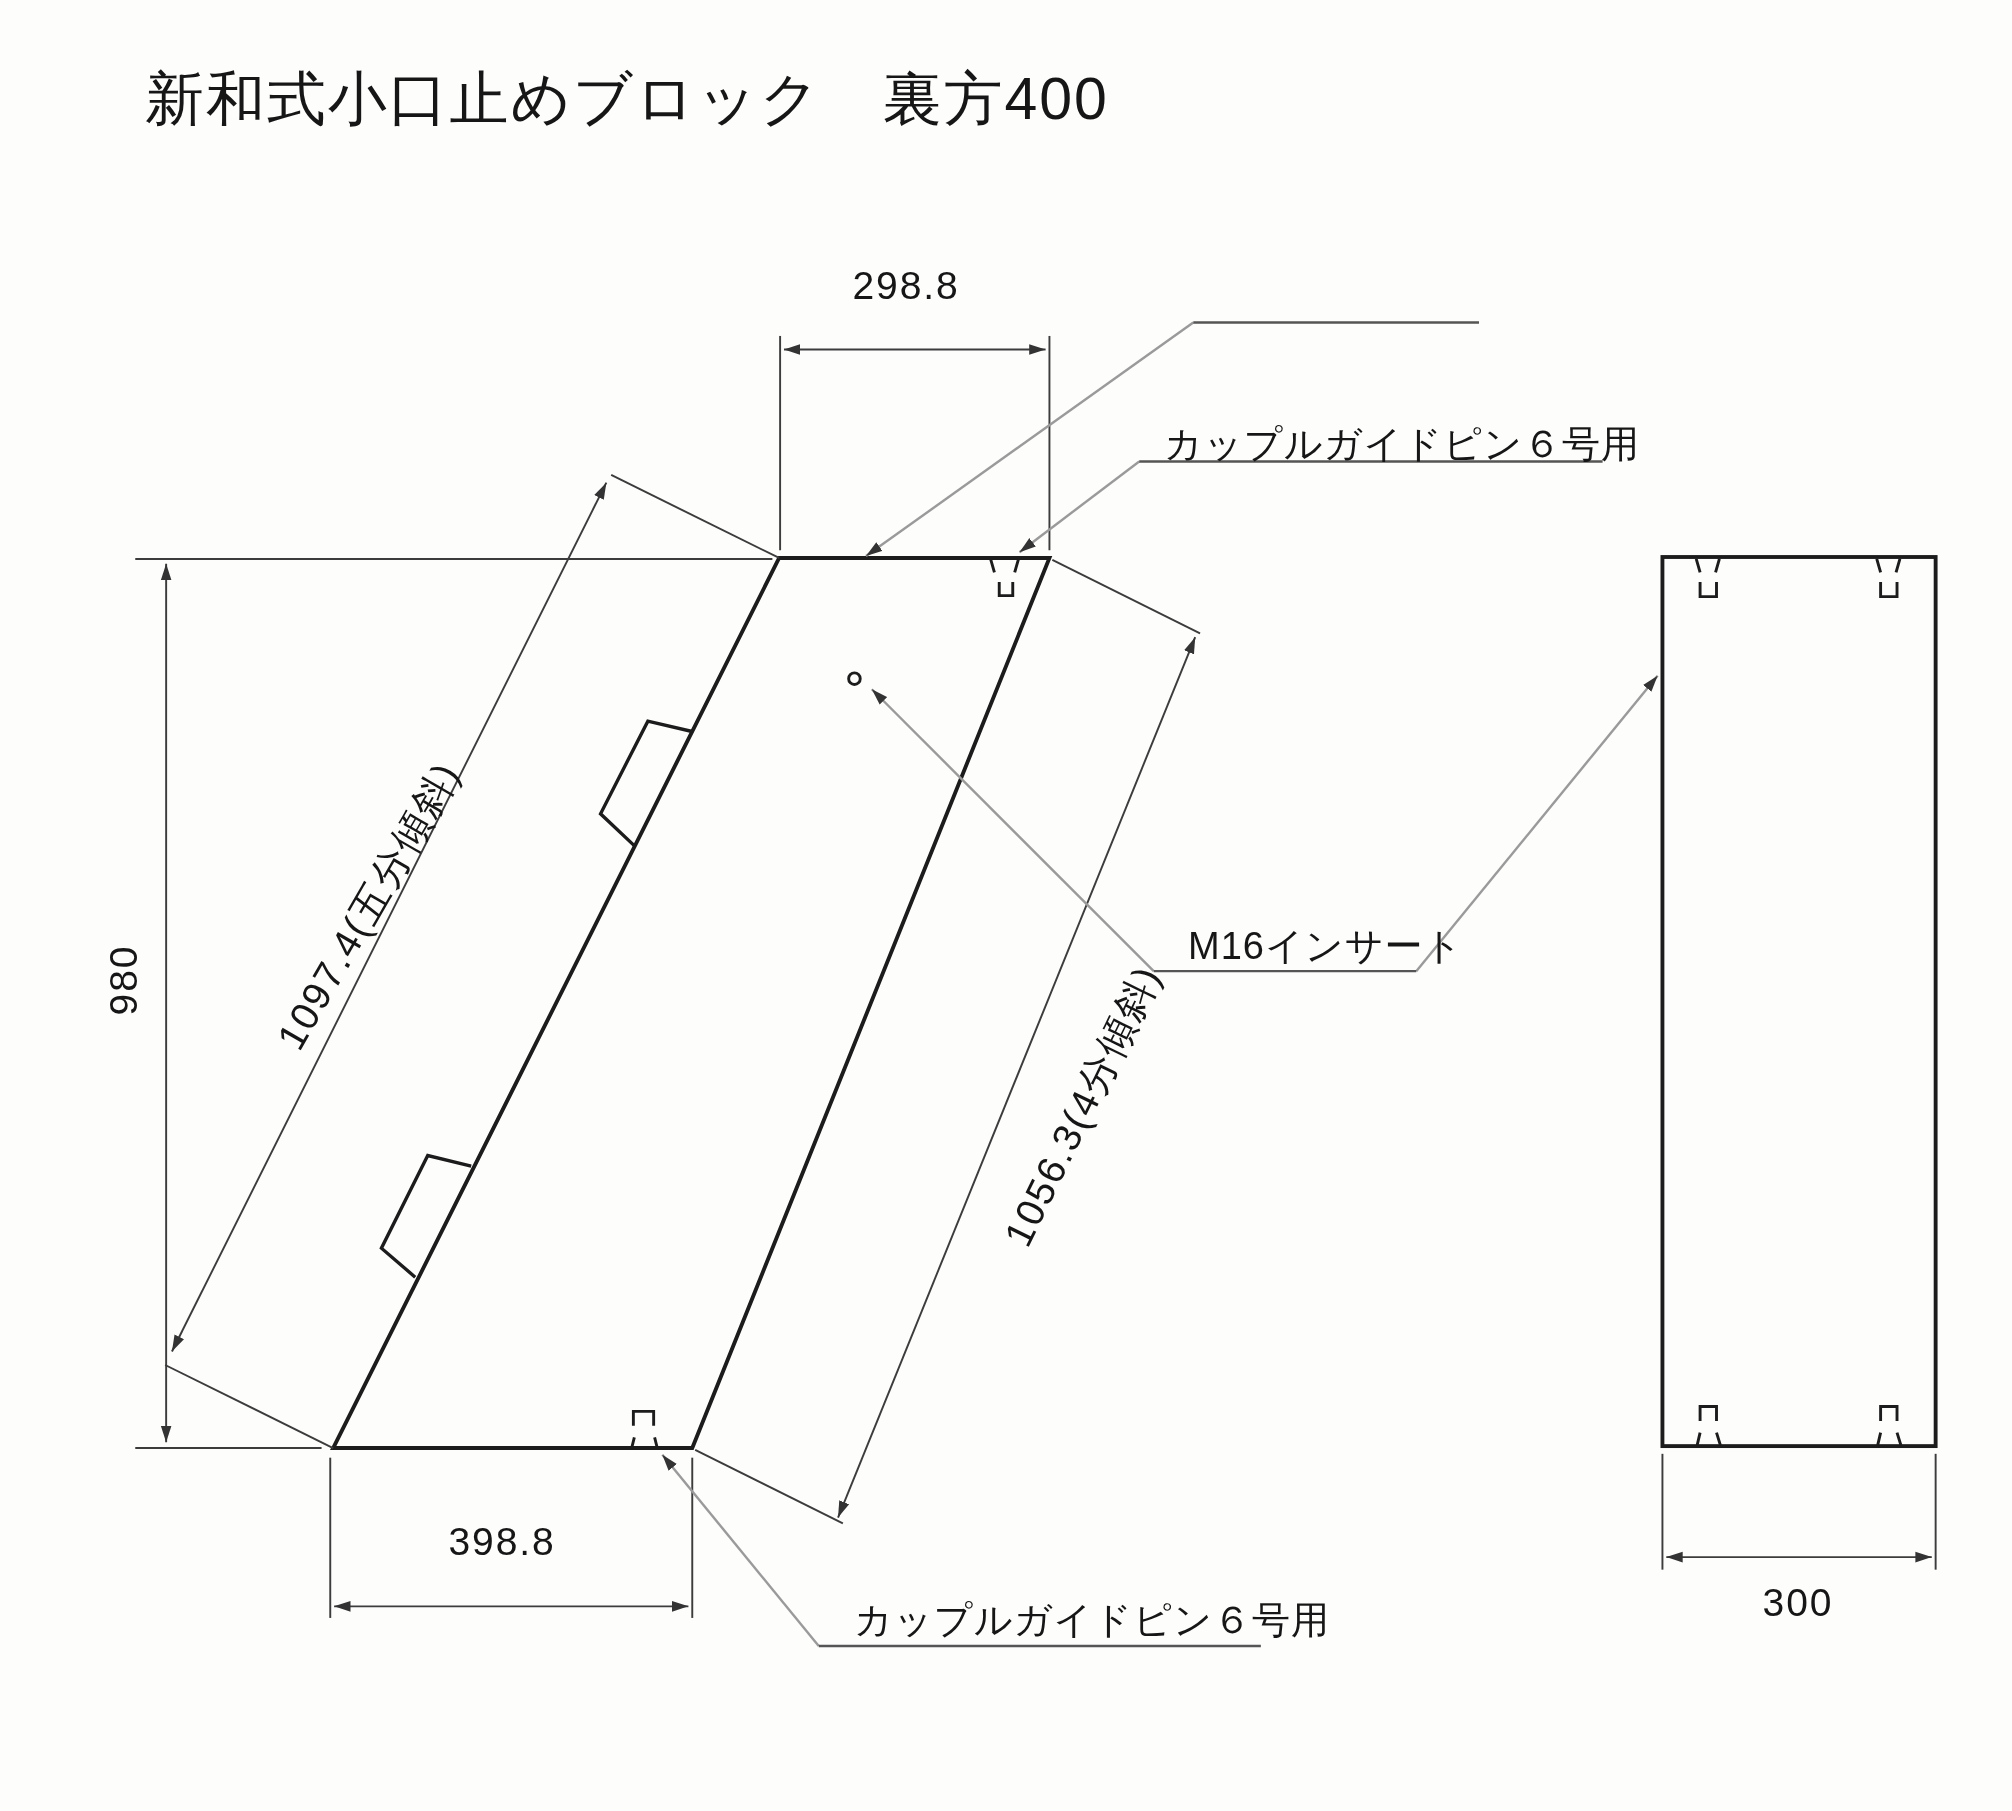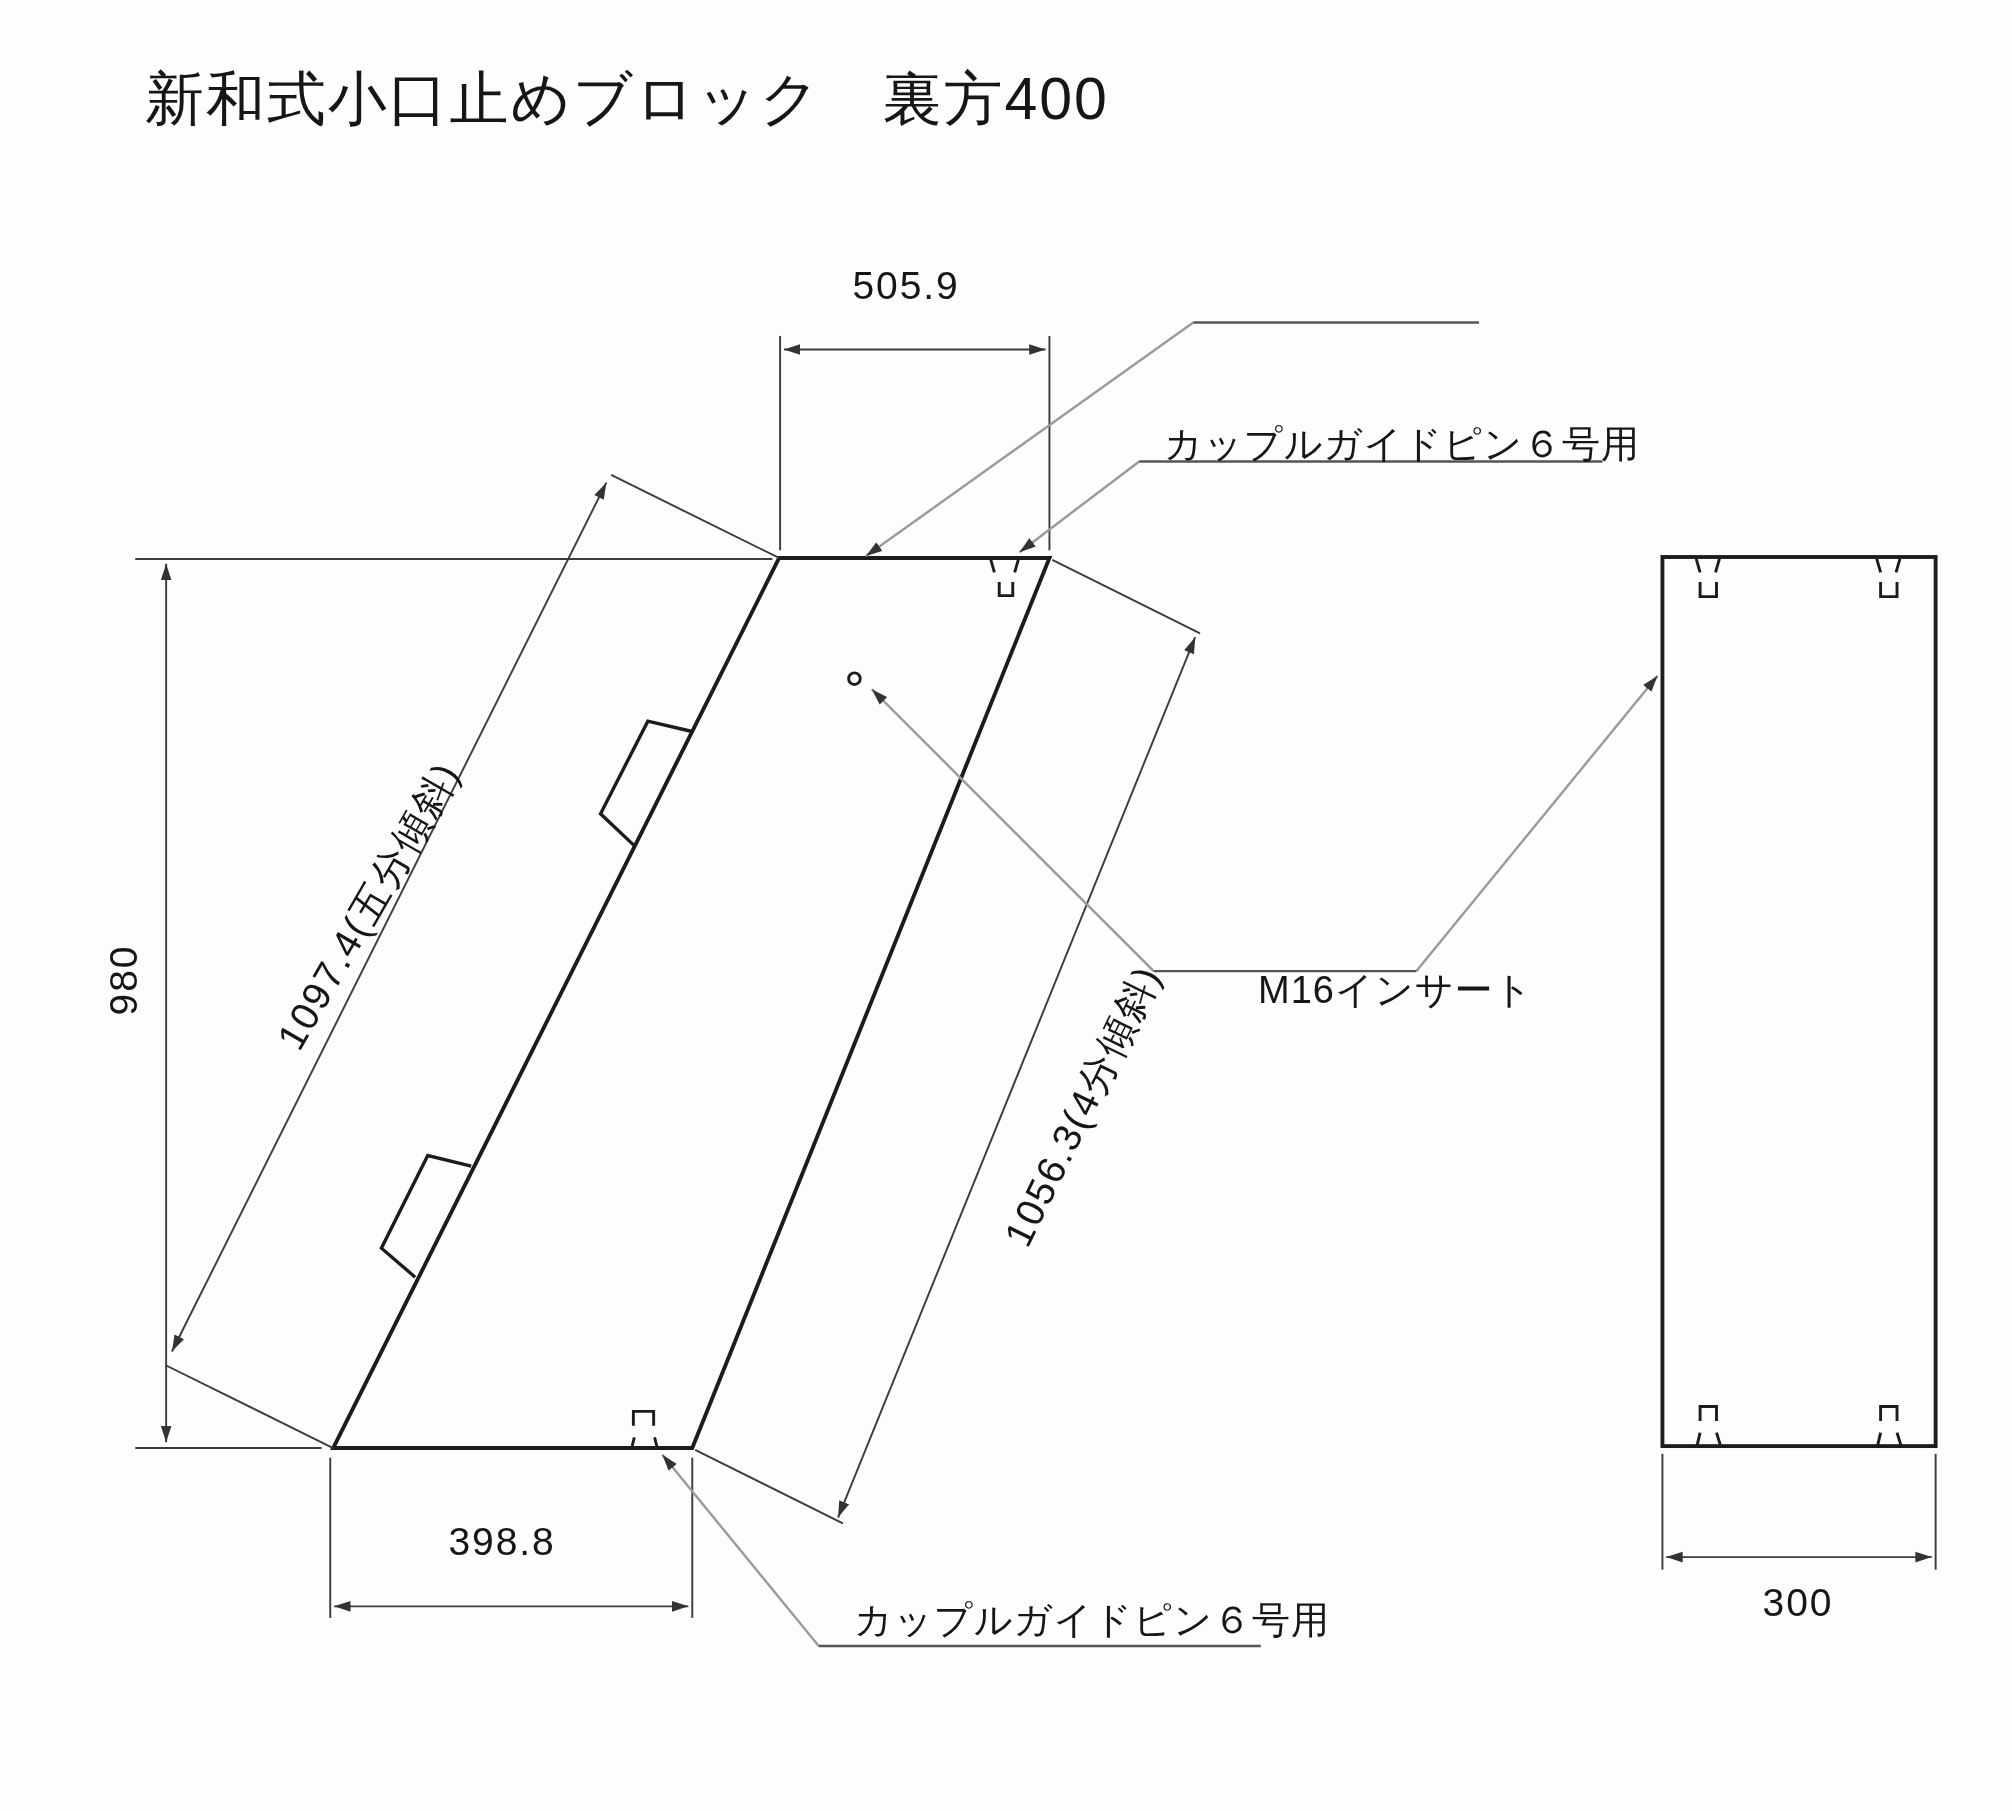--- a/index.html
+++ b/index.html
@@ -109,33 +109,33 @@
     <g fill="none" stroke="#555" stroke-width="2.5">
       <path d="M1236,334 L1532,334"></path>
       <path d="M1180,478 L1660,478"></path>
       <path d="M1195,1006 L1467,1006"></path>
       <path d="M848,1705 L1306,1705"></path>
     </g>
   </svg>
 
   <div class="txt title" style="left:145px;top:60px;">新和式小口止めブロック　裏方400</div>
 
-  <div class="txt dim" style="left:906px;top:286px;">505.9</div>
+  <div class="txt dim" style="left:906px;top:286px;">298.8</div>
 
   <div class="txt dim rot90" style="left:124px;top:980px;">980</div>
 
   <div class="txt dim rot60" style="left:369px;top:906px;">1097.4(五分傾斜)</div>
 
   <div class="txt dim rot64" style="left:1083px;top:1106px;">1056.3(4分傾斜)</div>
 
   <div class="txt dim" style="left:502px;top:1542px;">398.8</div>
 
   <div class="txt dim" style="left:1798px;top:1603px;">300</div>
 
 
   <div class="txt callout" style="left:1164px;top:419px;">カップルガイドピン６号用</div>
 
-  <div class="txt callout" style="left:1258px;top:921px;margin-top:44px;">M16インサート</div>
+  <div class="txt callout" style="left:1188px;top:921px;">M16インサート</div>
 
   <div class="txt callout" style="left:854px;top:1595px;">カップルガイドピン６号用</div>
 
 </div>
 
 
 </body></html>

